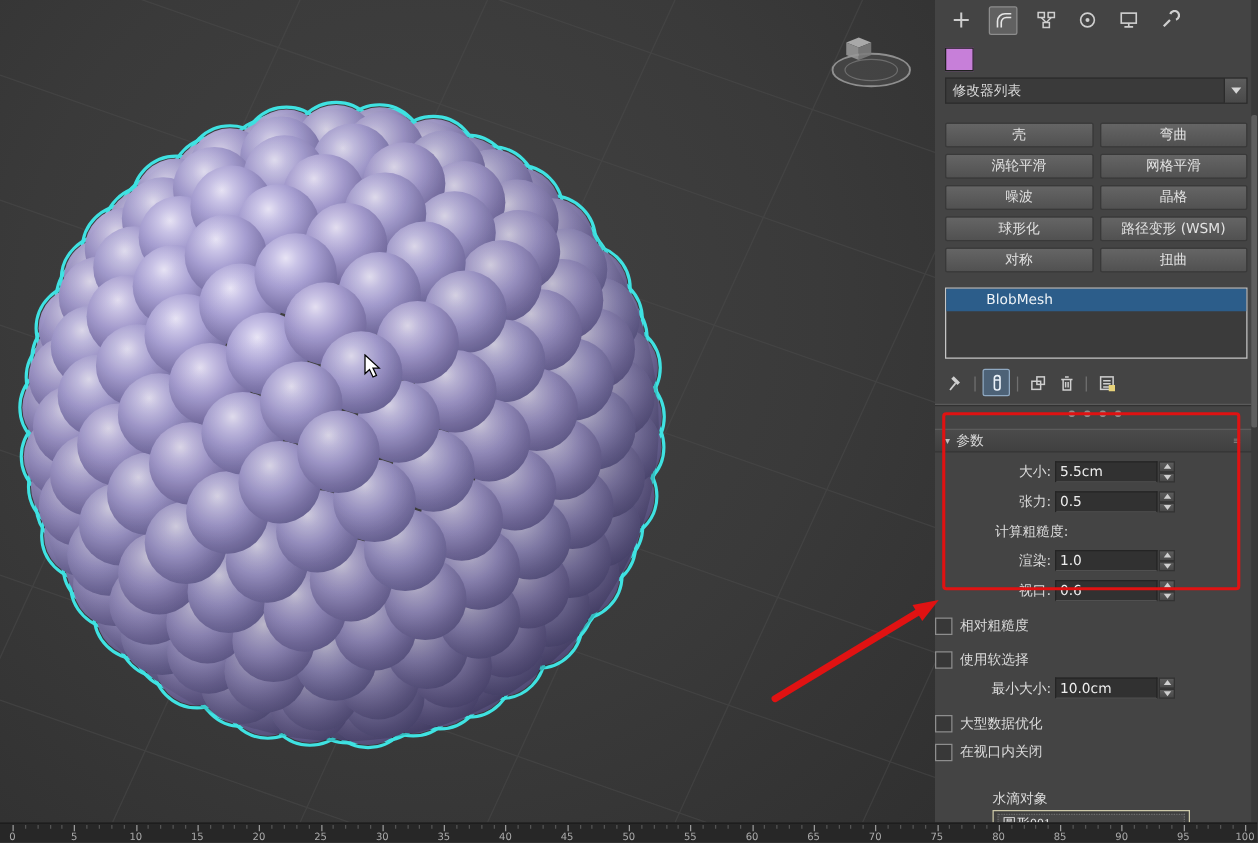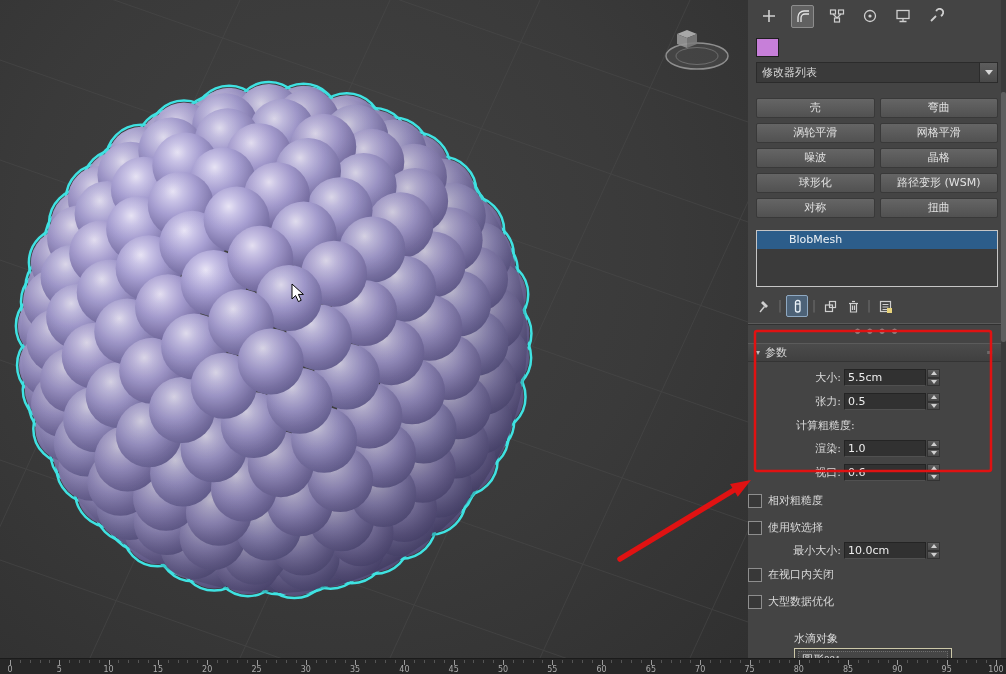--- a/index.html
+++ b/index.html
@@ -834,28 +834,28 @@
       <span class="pspin">
           <span class="sbtn">
             <span class="tri-up"></span>
           </span>
           <span class="sbtn">
             <span class="tri-dn"></span>
           </span>
         </span>
     </div>
 
+    <div class="crow mt12">
+      <span class="cbox"></span>
+      <span class="clabel">大型数据优化</span>
+    </div>
+
     <div class="crow mt8">
       <span class="cbox"></span>
       <span class="clabel">在视口内关闭</span>
-    </div>
-
-    <div class="crow mt12">
-      <span class="cbox"></span>
-      <span class="clabel">大型数据优化</span>
     </div>
 
     <div class="group-label">水滴对象</div>
     <div class="oblist">
       <div class="oblist-item">圆形001</div>
     </div>
 
     <div class="scrollbar">
       <div class="scroll-thumb"></div>
     </div>

